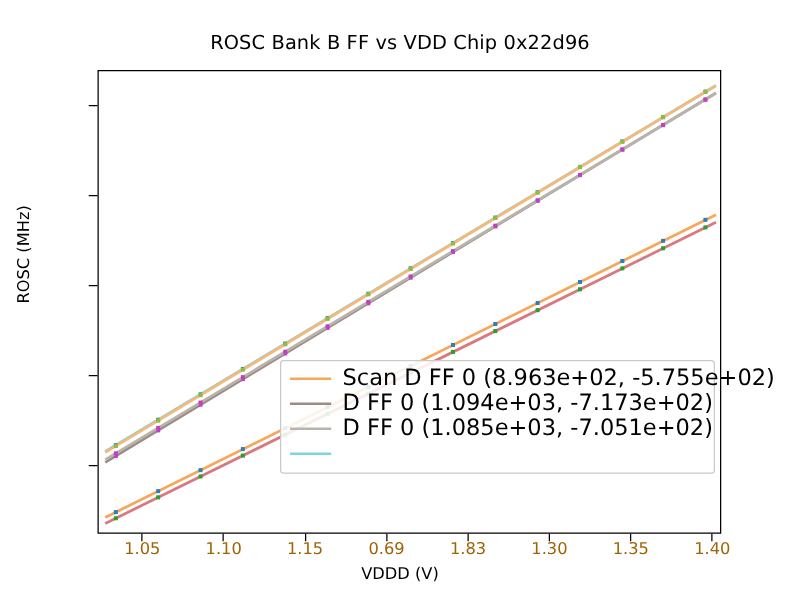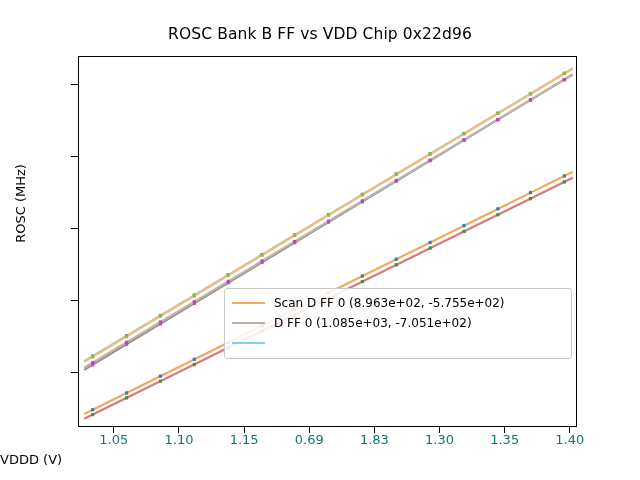--- a/index.html
+++ b/index.html
@@ -10,40 +10,40 @@
     position:absolute;left:0;top:25px;width:640px;text-align:center;
     font-size:15.5px;color:#000;letter-spacing:.1px;
   }
 
   
   #axes{
     position:absolute;left:78px;top:56px;width:499px;height:371px;
     border:1.1px solid #000;box-sizing:border-box;background:#fff;
   }
   #plotsvg{position:absolute;left:0;top:0;width:499px;height:371px;display:block;}
-  .xtlab{position:absolute;top:432px;font-size:13px;color:#0f766e;text-align:center;width:60px;}
+  .xtlab{position:absolute;top:432px;font-size:13px;color:#a16207;text-align:center;width:60px;}
   .ytick{position:absolute;left:71px;width:7px;height:0;border-top:1.1px solid #000;}
   .xtick{position:absolute;top:427px;height:6px;width:0;border-left:1.1px solid #000;}
 
-  #xlabel{position:absolute;left:0;top:452px;width:640px;text-align:left;font-size:13px;color:#000;}
+  #xlabel{position:absolute;left:0;top:452px;width:640px;text-align:center;font-size:13px;color:#000;}
   #ylabel{
     position:absolute;left:-45px;top:196px;width:130px;text-align:center;font-size:13px;color:#000;
     transform:rotate(-90deg);transform-origin:center center;
   }
 
   
   #legend{
     position:absolute;left:224px;top:288px;width:348px;
     background:rgba(255,255,255,0.86);
     border:1px solid #c9c9c9;border-radius:3px;
     box-sizing:border-box;padding:4px 7px 5px 7px;
   }
   .lrow{display:flex;align-items:center;height:20px;}
   .lswatch{width:33px;height:0;border-top:2.3px solid #000;margin-right:9px;flex:0 0 33px;}
-  .ltext{font-size:12px;color:#000;white-space:nowrap;line-height:1;}
+  .ltext{font-size:18px;color:#000;white-space:nowrap;line-height:1;}
 </style>
 </head>
 <body>
 
 <div id="fig">
 
   <div id="title">ROSC Bank B FF vs VDD Chip 0x22d96</div>
 
   <div id="axes">
     <svg id="plotsvg" viewBox="0 0 499 371" preserveAspectRatio="none">
@@ -186,20 +186,24 @@
 
   <div id="xlabel">VDDD (V)</div>
   <div id="ylabel">ROSC (MHz)</div>
 
   <div id="legend">
       <div class="lrow">
         <span class="lswatch" style="border-top-color: rgb(245, 168, 92);"></span>
         <span class="ltext">Scan D FF 0 (8.963e+02, -5.755e+02)</span>
       </div>
       <div class="lrow">
+        <span class="lswatch" style="border-top-color: rgb(160, 138, 133);"></span>
+        <span class="ltext">D FF 0 (1.094e+03, -7.173e+02)</span>
+      </div>
+      <div class="lrow">
         <span class="lswatch" style="border-top-color: rgb(183, 180, 174);"></span>
         <span class="ltext">D FF 0 (1.085e+03, -7.051e+02)</span>
       </div>
       <div class="lrow">
         <span class="lswatch" style="border-top-color: rgb(127, 212, 221);"></span>
       </div>
     </div>
 
 </div>
 

